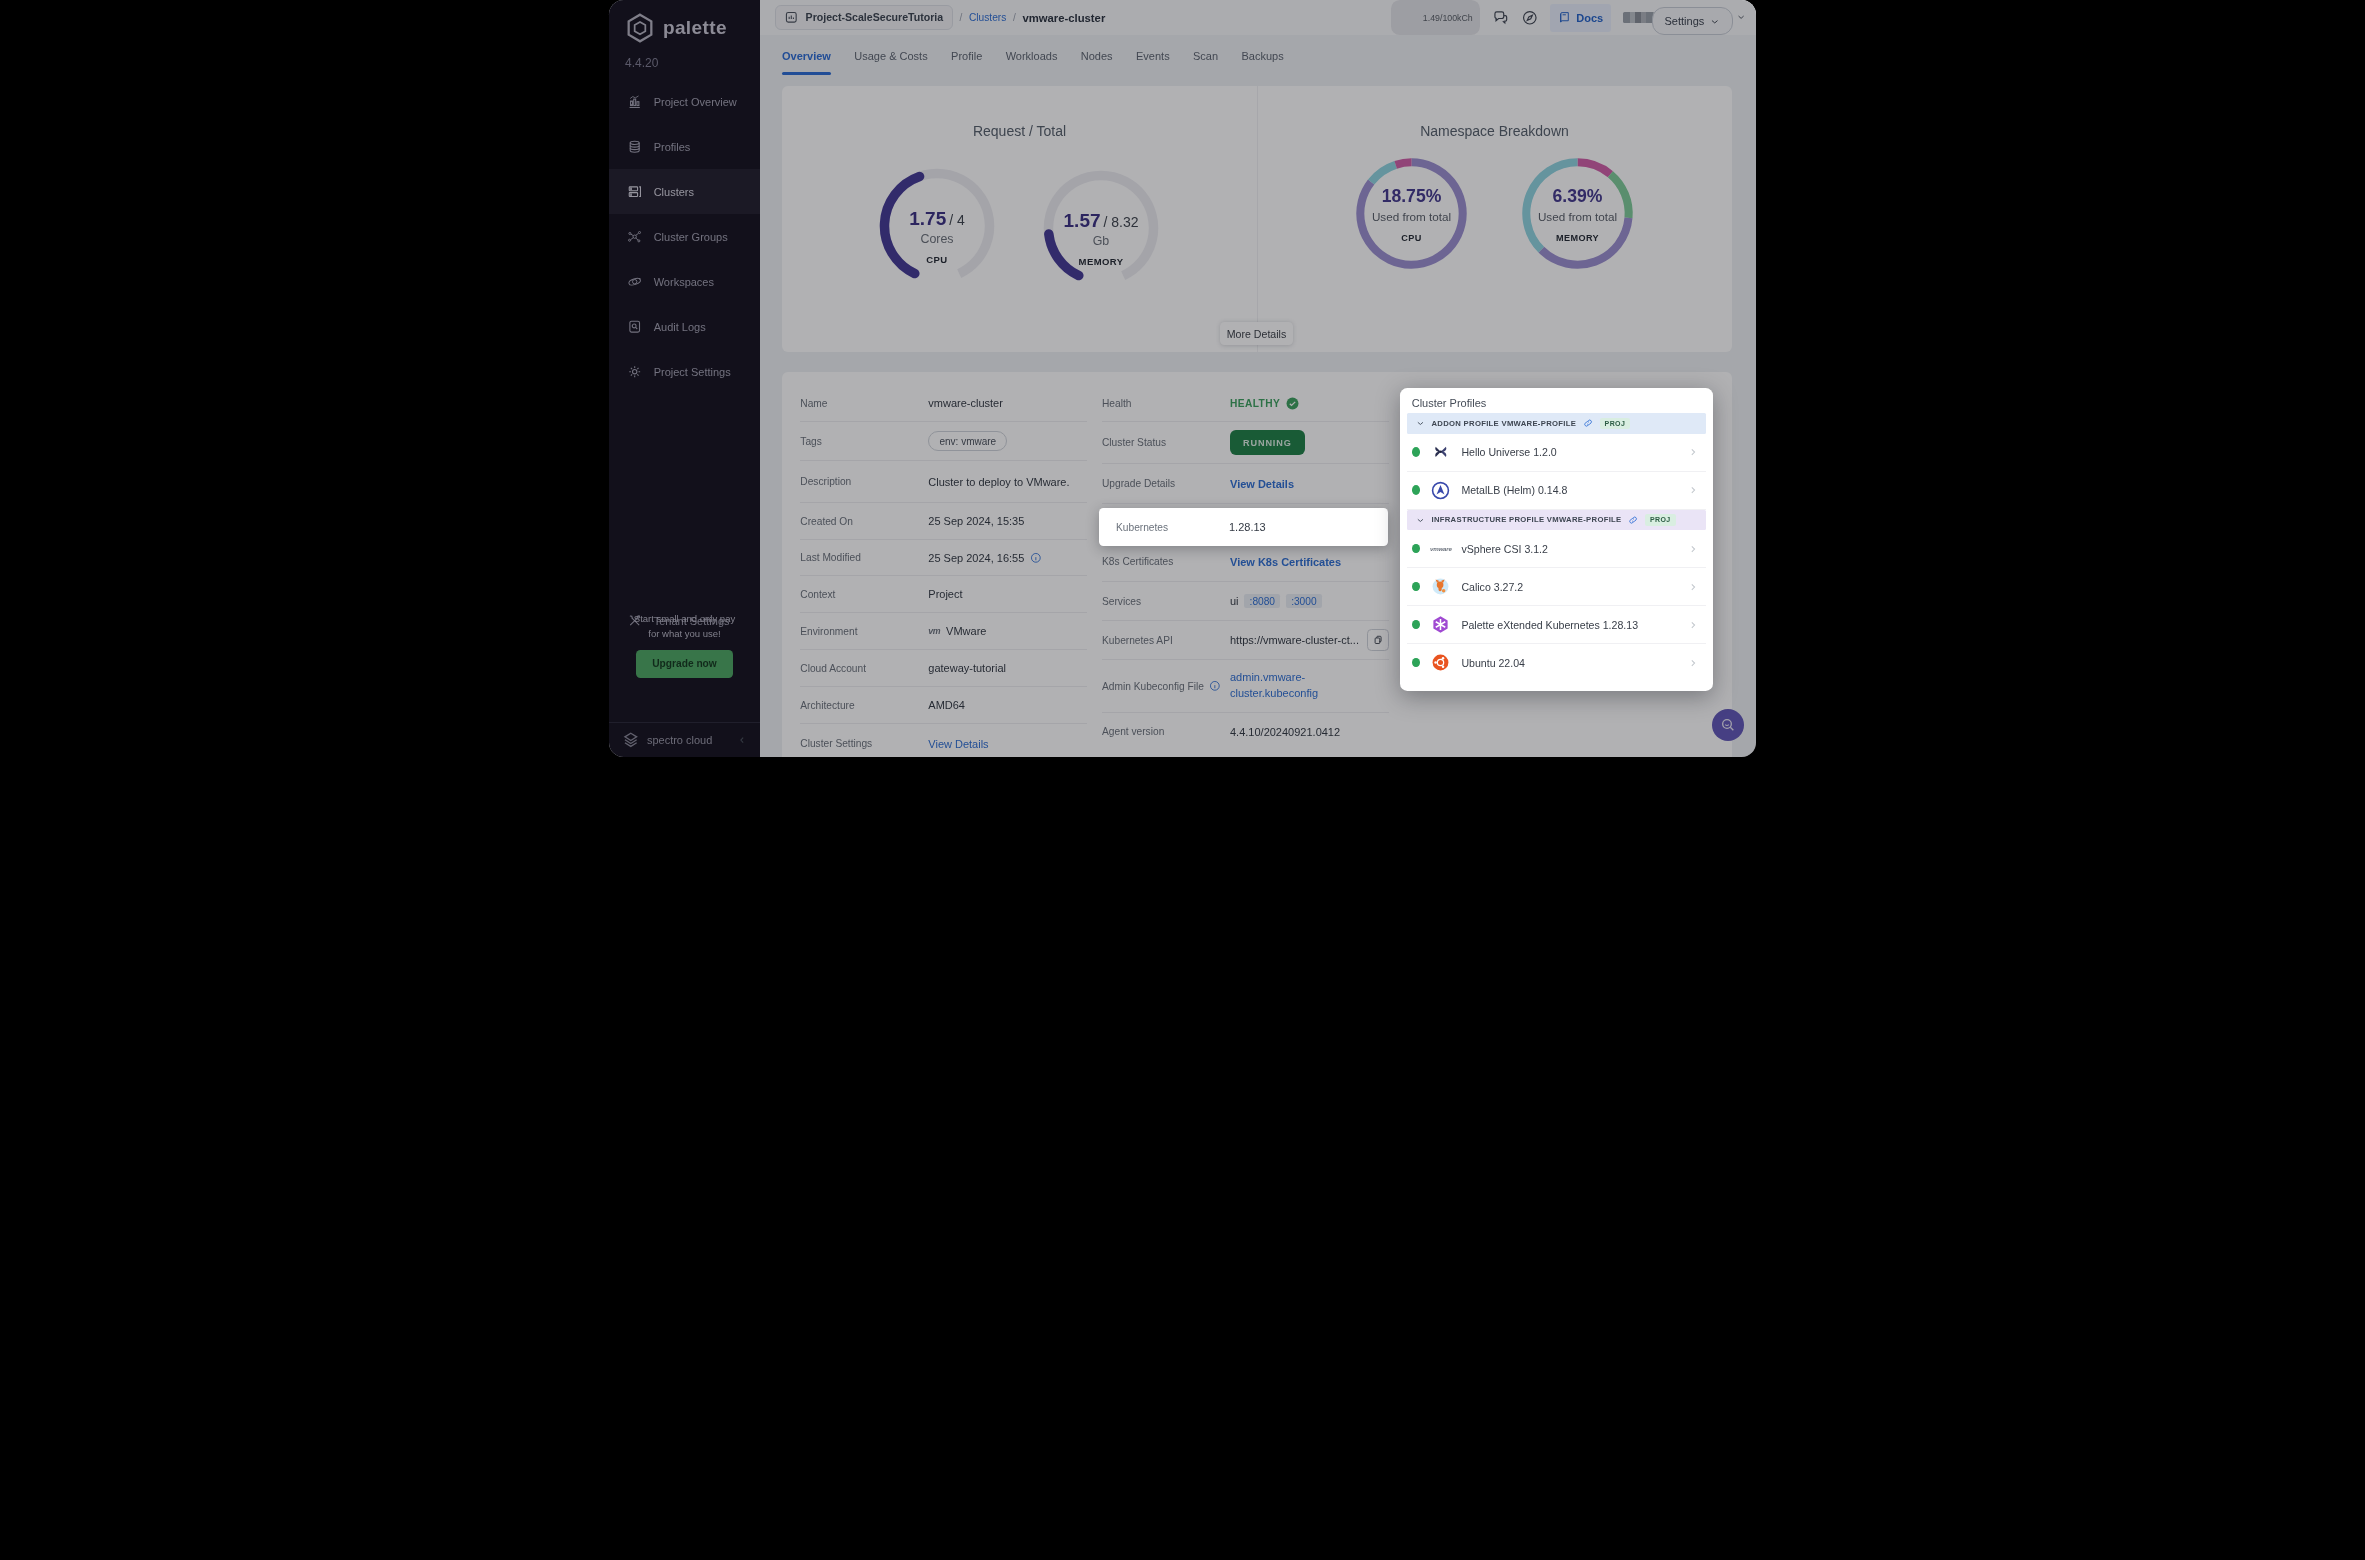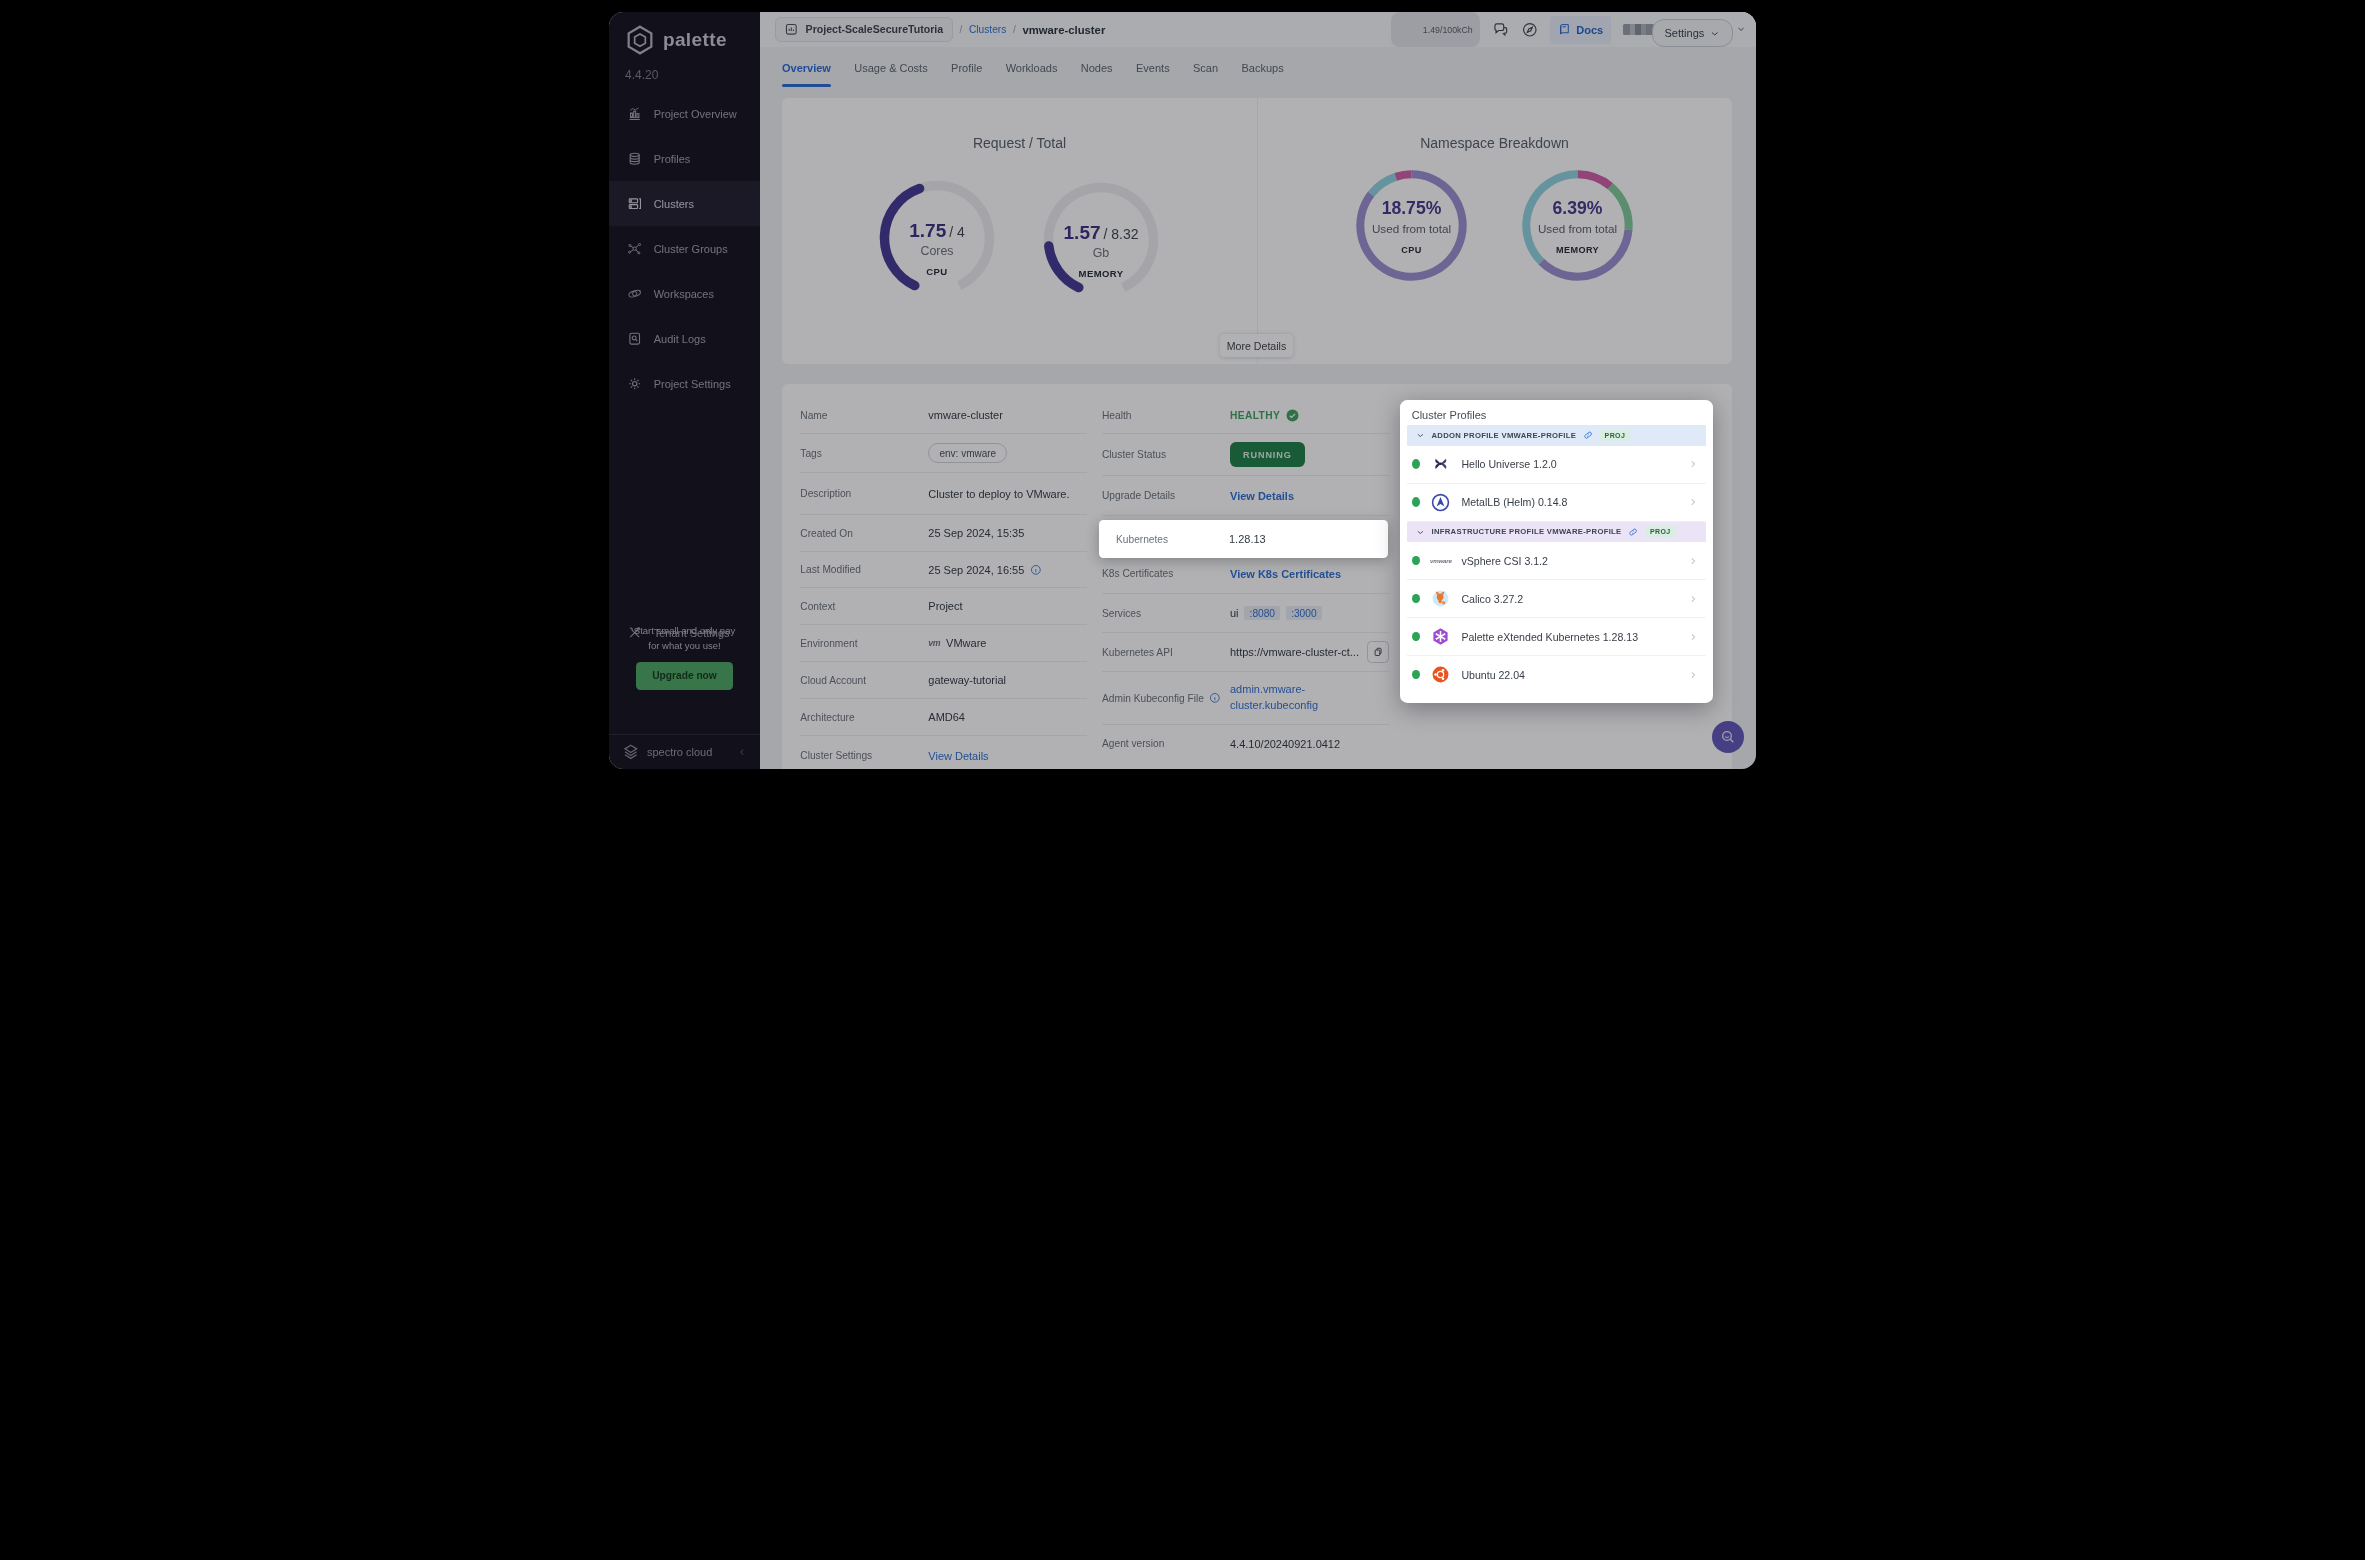--- a/index.html
+++ b/index.html
@@ -1,17 +1,17 @@
 <!DOCTYPE html>
 <html style="font-size:11.7px"><head>
 <meta charset="utf-8">
 <style>
   html,body{margin:0;padding:0;background:#000;}
   body{font-family:"Liberation Sans","DejaVu Sans",sans-serif;-webkit-font-smoothing:antialiased;}
-  .app{position:relative;width:1147px;height:757px;background:#eef0f3;border-radius:14.6px;overflow:hidden;margin:12px auto;}
+  .app{position:relative;width:1147px;height:757px;background:#eef0f3;border-radius:14.6px;overflow:hidden;margin:0 auto;}
 
   
   .sidebar{position:absolute;left:0;top:0;width:151px;height:100%;background:#15131f;color:#a3a1b2;}
   .logo-row{position:absolute;left:14.6px;top:11.7px;display:flex;align-items:center;gap:7.3px;}
   .logo-hex{width:32px;height:32px;color:#b6b4c2;}
   .logo-text{font-size:19px;font-weight:600;color:#c9c7d4;letter-spacing:0.4px;}
   .version{position:absolute;left:16px;top:56px;font-size:12px;color:#7f7d92;}
   .nav{position:absolute;left:0;top:79px;width:100%;}
   .nav-item{height:45px;display:flex;align-items:center;gap:11.7px;padding-left:17.6px;box-sizing:border-box;font-size:11px;cursor:pointer;}
   .nav-item svg{width:15.4px;height:15.4px;flex:0 0 auto;}

